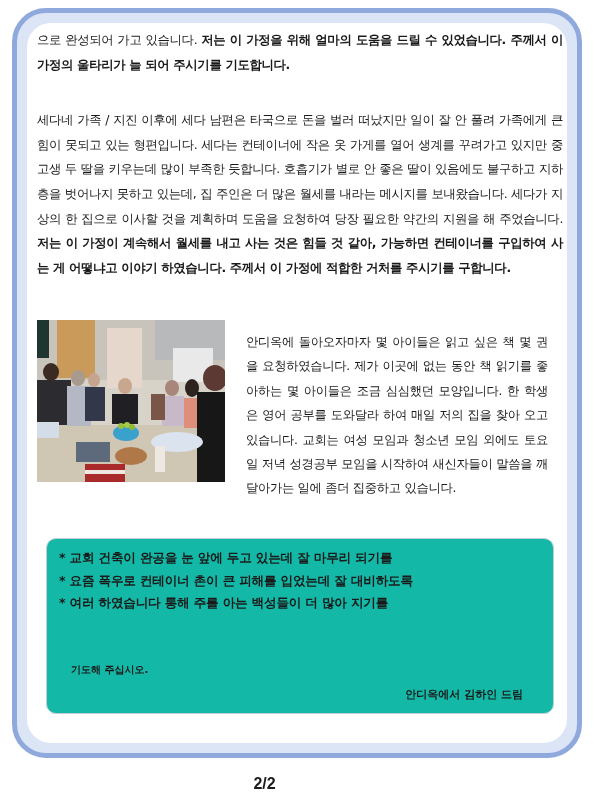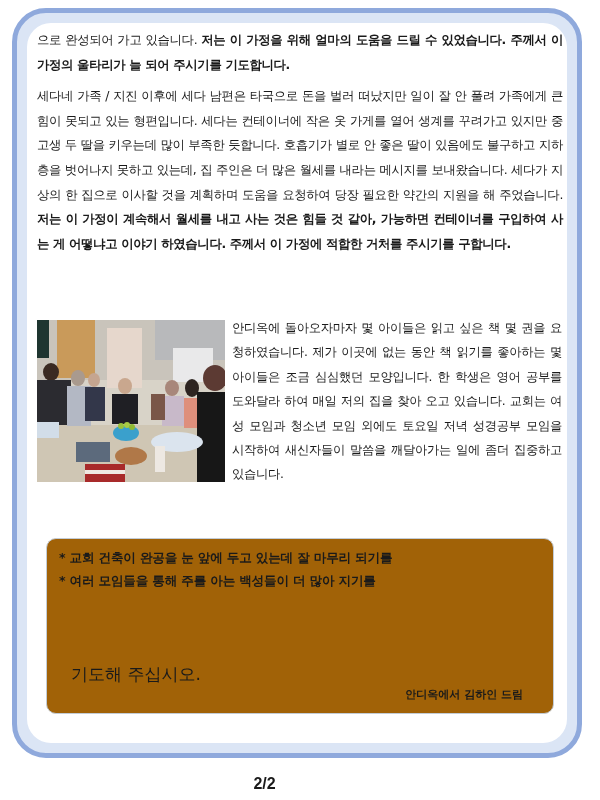--- a/index.html
+++ b/index.html
@@ -42,21 +42,21 @@
     width: 526px;
     font-size: 12.4px;
     line-height: 24.6px;
     letter-spacing: -0.35px;
   }
   .para {
     margin: 0;
     text-align: justify;
   }
   .para.p1 {
-    margin-bottom: 7px;
+    margin-bottom: 31px;
   }
   .b {
     font-weight: bold;
   }
   .u {
   }
   .photo-section {
     position: absolute;
     left: 37px;
     top: 320px;
@@ -80,30 +80,30 @@
     left: 195px;
     top: -4px;
     width: 330px;
     font-size: 12.3px;
     line-height: 24.4px;
     letter-spacing: -0.3px;
     text-align: justify;
     text-align-last: left;
   }
   .photo-text p {
-    margin: 0;
+    margin: 14px;
   }
   .prayer-box {
     position: absolute;
     left: 46px;
     top: 538px;
     width: 508px;
     height: 176px;
     box-sizing: border-box;
-    background: #a16207;
+    background: #14b8a6;
     border: 1px solid #c3ccd6;
     border-radius: 10px;
   }
   .prayer-list {
     position: absolute;
     left: 12px;
     top: 8px;
     margin: 0;
     padding: 0;
     list-style: none;
@@ -112,22 +112,22 @@
     font-weight: bold;
     letter-spacing: -0.2px;
   }
   .prayer-list li {
     margin: 0;
   }
   .prayer-closing {
     position: absolute;
     left: 24px;
     top: 124px;
-    font-size: 17px;
-    font-weight: normal;
+    font-size: 10px;
+    font-weight: bold;
   }
   .signature {
     position: absolute;
     right: 30px;
     top: 148px;
     font-size: 11px;
     font-weight: bold;
   }
   .page-number {
     position: absolute;
@@ -203,19 +203,20 @@
     </svg>
   </div>
   <div class="photo-text">
     <p>안디옥에 돌아오자마자 몇 아이들은 읽고 싶은 책 몇 권을 요청하였습니다. 제가 이곳에 없는 동안 책 읽기를 좋아하는 몇 아이들은 조금 심심했던 모양입니다. 한 학생은 영어 공부를 도와달라 하여 매일 저의 집을 찾아 오고 있습니다. 교회는 여성 모임과 청소년 모임 외에도 토요일 저녁 성경공부 모임을 시작하여 새신자들이 말씀을 깨달아가는 일에 좀더 집중하고 있습니다.</p>
   </div>
 </div>
 
 <div class="prayer-box">
   <ul class="prayer-list">
     <li>* 교회 건축이 완공을 눈 앞에 두고 있는데 잘 마무리 되기를</li>
-    <li>* 여러 모임들을 통해 주를 아는 백성들이 더 많아 지기를</li>
+    <li>* 요즘 폭우로 컨테이너 촌이 큰 피해를 입었는데 잘 대비하도록</li>
+    <li>* 여러 하였습니다 통해 주를 아는 백성들이 더 많아 지기를</li>
   </ul>
   <div class="prayer-closing">기도해 주십시오.</div>
   <div class="signature">안디옥에서 김하인 드림</div>
 </div>
 
 <div class="page-number">2/2</div>
 
 </body></html>

